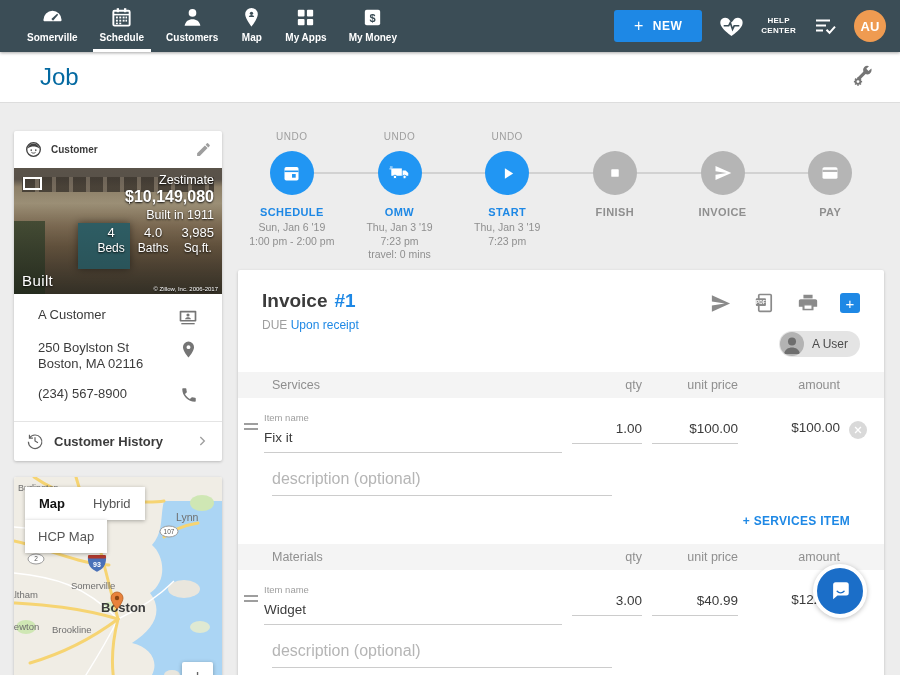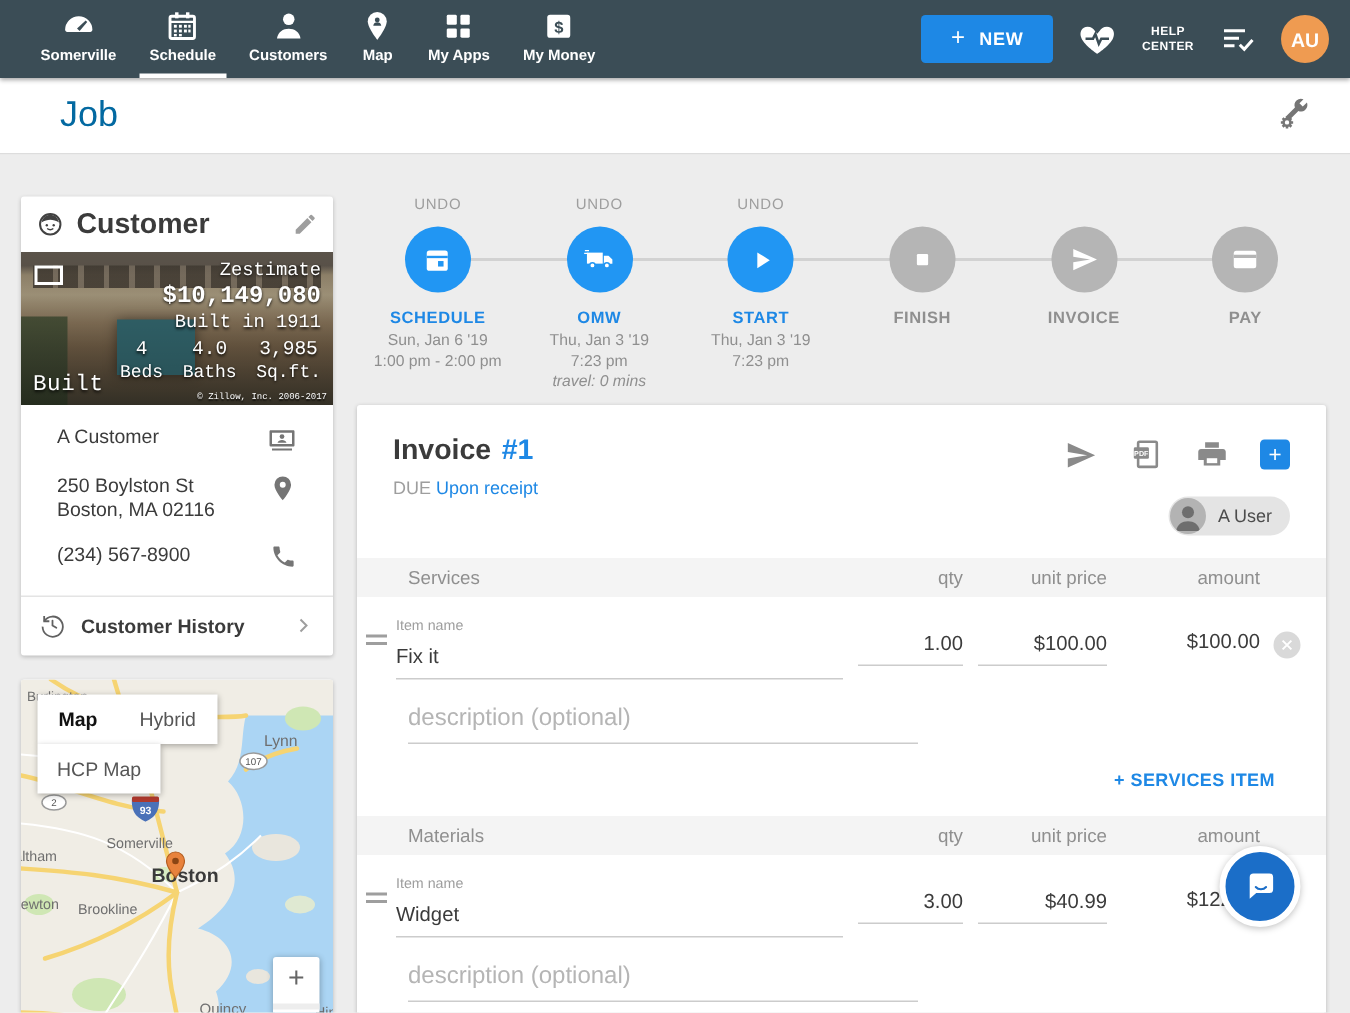--- a/index.html
+++ b/index.html
@@ -25,23 +25,23 @@
   .tools-btn { cursor:pointer; }
 
   
   .content { display:flex; gap:16px; padding:28px 16px 0 14px; align-items:flex-start; }
   .left-col { width:208px; flex:none; }
   .main-col { flex:1; min-width:0; }
   .card { background:#fff; border-radius:2px; box-shadow:0 1px 3px rgba(0,0,0,.22); }
 
   
   .cust-head { height:37px; display:flex; align-items:center; gap:8px; padding:0 10px; }
-  .cust-head .ctitle { font-size:19px; font-weight:bold; flex:1; }
-  .photo { position:relative; height:102px; overflow:hidden;
-    background:linear-gradient(180deg,#6e655a 0%,#6e655a 9%,#b1a083 15%,#cbbb9a 28%,#a78f6f 46%,#8a7356 62%,#6f5f49 80%,#524c3c 100%);font-family:Liberation Mono, monospace; }
+  .cust-head .ctitle { font-size:10px; font-weight:bold; flex:1; }
+  .photo { position:relative; height:126px; overflow:hidden;
+    background:linear-gradient(180deg,#6e655a 0%,#6e655a 9%,#b1a083 15%,#cbbb9a 28%,#a78f6f 46%,#8a7356 62%,#6f5f49 80%,#524c3c 100%); }
   .ph-windows { position:absolute; top:9px; left:4%; right:4%; height:15px; background:repeating-linear-gradient(90deg,#4e463c 0 13px,#8f8271 13px 17px); opacity:.85; }
   .ph-store { position:absolute; left:31%; top:44%; width:25%; height:36%; background:#3f7f88; box-shadow:0 0 8px rgba(0,0,0,.45); }
   .ph-green { position:absolute; left:0; bottom:0; width:15%; height:58%; background:linear-gradient(180deg,#5d6647,#3c4731); }
   .ph-shade { position:absolute; inset:0; background:linear-gradient(180deg,rgba(0,0,0,.18),rgba(0,0,0,.38)); }
   .ph-expand { position:absolute; top:9px; left:9px; width:19px; height:13px; border:2px solid #fff; cursor:pointer; }
   .ph-info { position:absolute; top:5px; right:8px; text-align:right; color:#fff; text-shadow:0 1px 2px rgba(0,0,0,.9); }
   .ph-zlabel { font-size:12.5px; }
   .ph-zvalue { font-size:16px; font-weight:bold; margin-top:1px; }
   .ph-built { font-size:12.5px; margin-top:2px; }
   .ph-stats { display:flex; gap:13px; justify-content:flex-end; margin-top:3px; }
@@ -73,21 +73,21 @@
   .step { flex:1; text-align:center; position:relative; }
   .undo { height:14px; margin-bottom:6px; font-size:10px; color:#9e9e9e; letter-spacing:.5px; cursor:pointer; }
   .undo.empty { visibility:hidden; }
   .circle { width:44px; height:44px; border-radius:50%; margin:0 auto; display:flex; align-items:center; justify-content:center; position:relative; z-index:1; cursor:pointer; }
   .circle.done { background:#2196f3; }
   .circle.todo { background:#b5b5b5; }
   .st-label { margin-top:11px; font-size:11px; font-weight:bold; letter-spacing:.4px; }
   .st-label.done { color:#1e88e5; }
   .st-label.todo { color:#8f8f8f; }
   .st-date { font-size:10.5px; color:#8f8f8f; line-height:1.3; margin-top:3px; }
-  .st-date .it { font-style:italic; }
+  .st-date .it { }
 
   
   .invoice-card { min-height:440px; position:relative; }
   .inv-head { height:102px; position:relative; padding:20px 24px 0; }
   .inv-title { display:flex; align-items:baseline; gap:7px; }
   .inv-title .t { font-size:19px; font-weight:bold; color:#3b3b3b; }
   .inv-title .n { font-size:19px; font-weight:bold; color:#1e88e5; }
   .due { margin-top:6px; font-size:12px; }
   .due .dl { color:#9e9e9e; }
   .due .dv { color:#1e88e5; cursor:pointer; }

